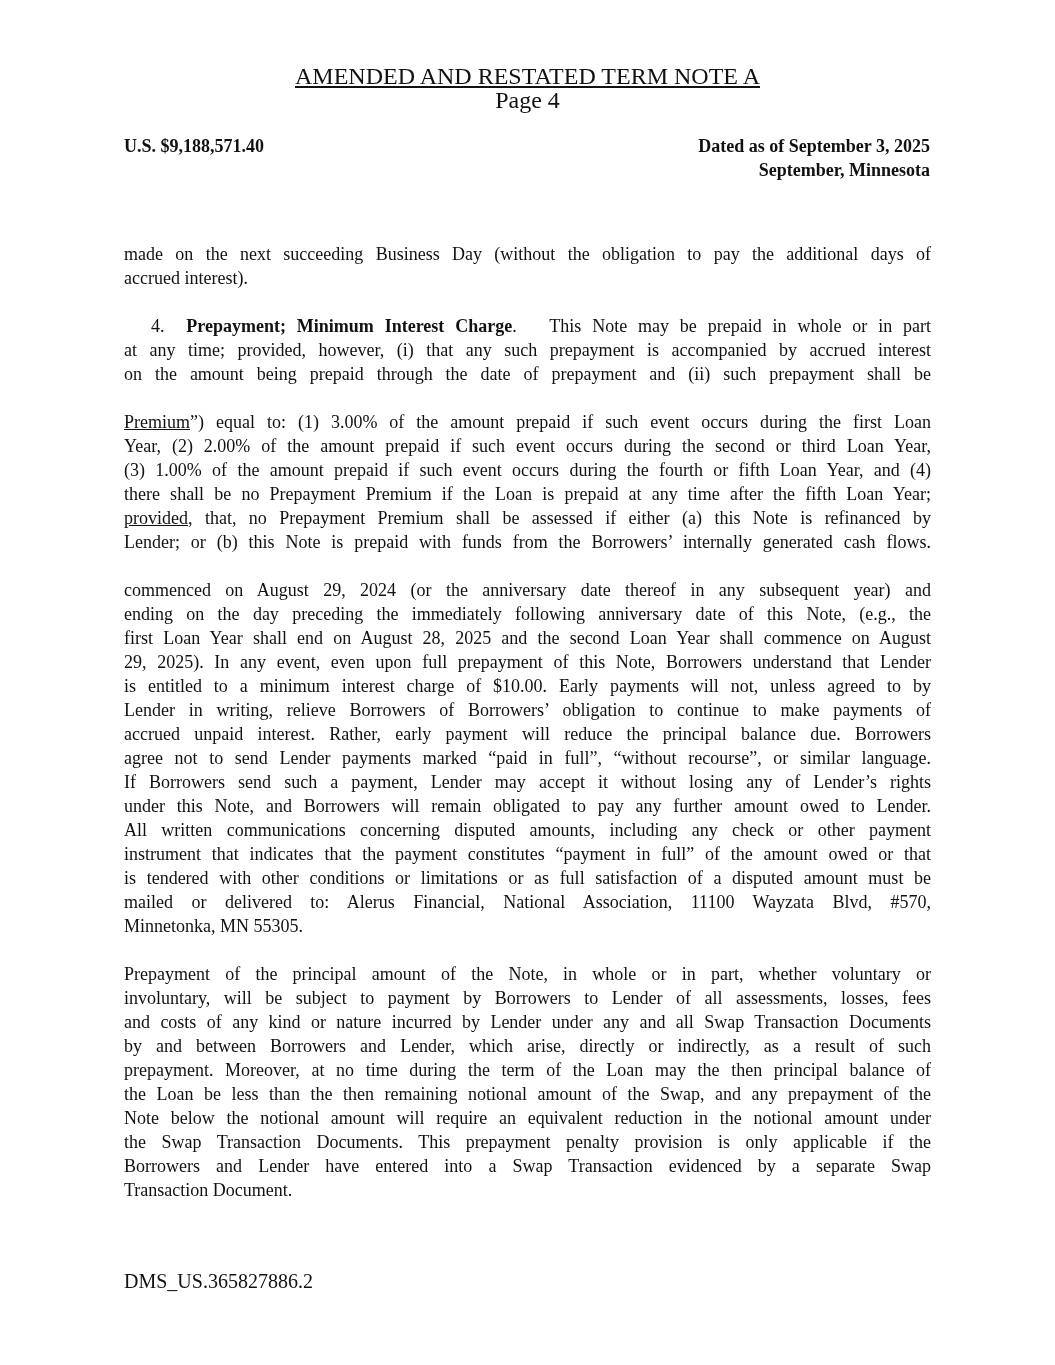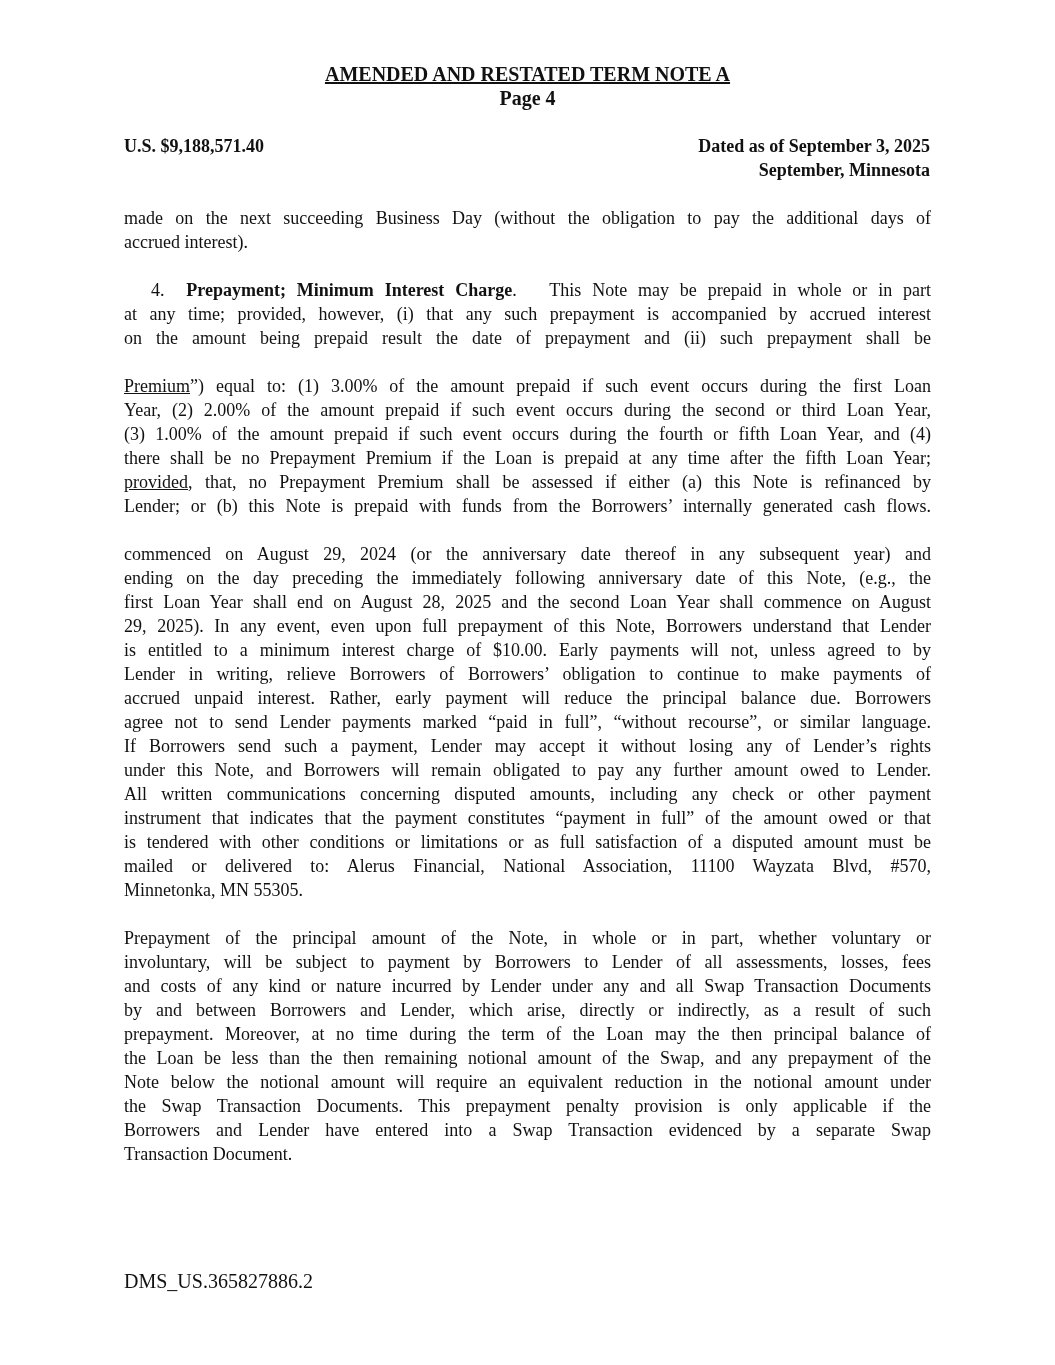--- a/index.html
+++ b/index.html
@@ -1,27 +1,27 @@
 <!DOCTYPE html>
 <html><head>
 <meta charset="utf-8">
 <style>
   html, body { margin: 0; padding: 0; background: #ffffff; }
   body { width: 1055px; height: 1365px; position: relative; overflow: hidden;
          font-family: "Liberation Serif", "DejaVu Serif", serif; color: #111; }
   .page { position: absolute; left: 0; top: 0; width: 1055px; height: 1365px; background: #fff; }
-  .title { position: absolute; left: 0; width: 1055px; text-align: center; font-weight: bold; font-size: 20px; }
+  .title { position: absolute; left: 0; width: 1055px; text-align: center; font-weight: normal; font-size: 24px; }
   .title.main { top: 63px; text-decoration: underline; }
   .title.sub { top: 87px; }
   .hdr { position: absolute; font-weight: bold; font-size: 18px; }
   .amount { left: 124px; top: 136px; }
   .dated { right: 125px; top: 136px; text-align: right; }
   .place { right: 125px; top: 160px; text-align: right; }
   .line { position: absolute; left: 124px; width: 807px; font-size: 18px; line-height: 22px; height: 22px;
-          white-space: nowrap; text-align: justify; text-align-last: justify; overflow: visible; }
+          white-space: nowrap; text-align: justify; text-align-last: justify; overflow: visible; margin-top: 36px; }
   .line.last { text-align-last: left; }
   .line.indent { left: 151px; width: 780px; }
   .u { text-decoration: underline; }
   b { font-weight: bold; }
   .footer { position: absolute; left: 124px; top: 1270px; font-size: 20px; }
 </style>
 </head>
 <body>
 
 <div class="page">
@@ -29,21 +29,21 @@
   <div class="title sub">Page 4</div>
   <div class="hdr amount">U.S. $9,188,571.40</div>
   <div class="hdr dated">Dated as of September 3, 2025</div>
   <div class="hdr place">September, Minnesota</div>
 
   <div class="line" style="top:207px">made on the next succeeding Business Day (without the obligation to pay the additional days of</div>
   <div class="line last" style="top:231px">accrued interest).</div>
 
   <div class="line indent" style="top:279px"><span>4.</span>&nbsp;&nbsp;<b>Prepayment; Minimum Interest Charge</b><span>.</span>&nbsp;&nbsp;&nbsp;<span>This Note may be prepaid in whole or in part</span></div>
   <div class="line" style="top:303px">at any time; provided, however, (i) that any such prepayment is accompanied by accrued interest</div>
-  <div class="line" style="top:327px">on the amount being prepaid result the date of prepayment and (ii) such prepayment shall be</div>
+  <div class="line" style="top:327px">on the amount being prepaid through the date of prepayment and (ii) such prepayment shall be</div>
   <div class="line" style="top:375px"><span class="u">Premium</span><span>”) equal to: (1) 3.00% of the amount prepaid if such event occurs during the first Loan</span></div>
   <div class="line" style="top:399px">Year, (2) 2.00% of the amount prepaid if such event occurs during the second or third Loan Year,</div>
   <div class="line" style="top:423px">(3) 1.00% of the amount prepaid if such event occurs during the fourth or fifth Loan Year, and (4)</div>
   <div class="line" style="top:447px">there shall be no Prepayment Premium if the Loan is prepaid at any time after the fifth Loan Year;</div>
   <div class="line" style="top:471px"><span class="u">provided</span><span>, that, no Prepayment Premium shall be assessed if either (a) this Note is refinanced by</span></div>
   <div class="line" style="top:495px">Lender; or (b) this Note is prepaid with funds from the Borrowers’ internally generated cash flows.</div>
   <div class="line" style="top:543px">commenced on August 29, 2024 (or the anniversary date thereof in any subsequent year) and</div>
   <div class="line" style="top:567px">ending on the day preceding the immediately following anniversary date of this Note, (e.g., the</div>
   <div class="line" style="top:591px">first Loan Year shall end on August 28, 2025 and the second Loan Year shall commence on August</div>
   <div class="line" style="top:615px">29, 2025).  In any event, even upon full prepayment of this Note, Borrowers understand that Lender</div>

